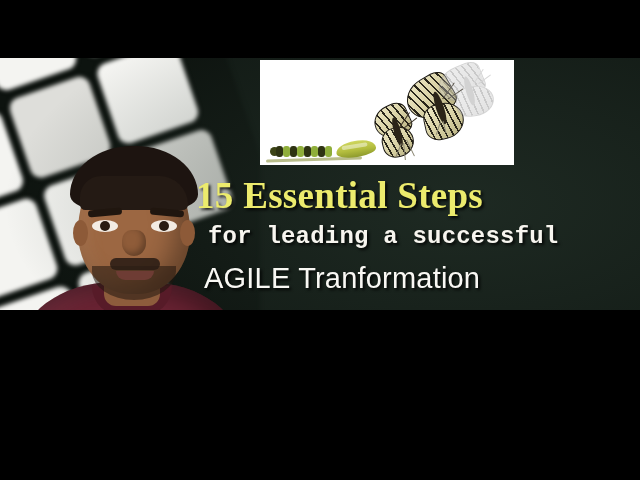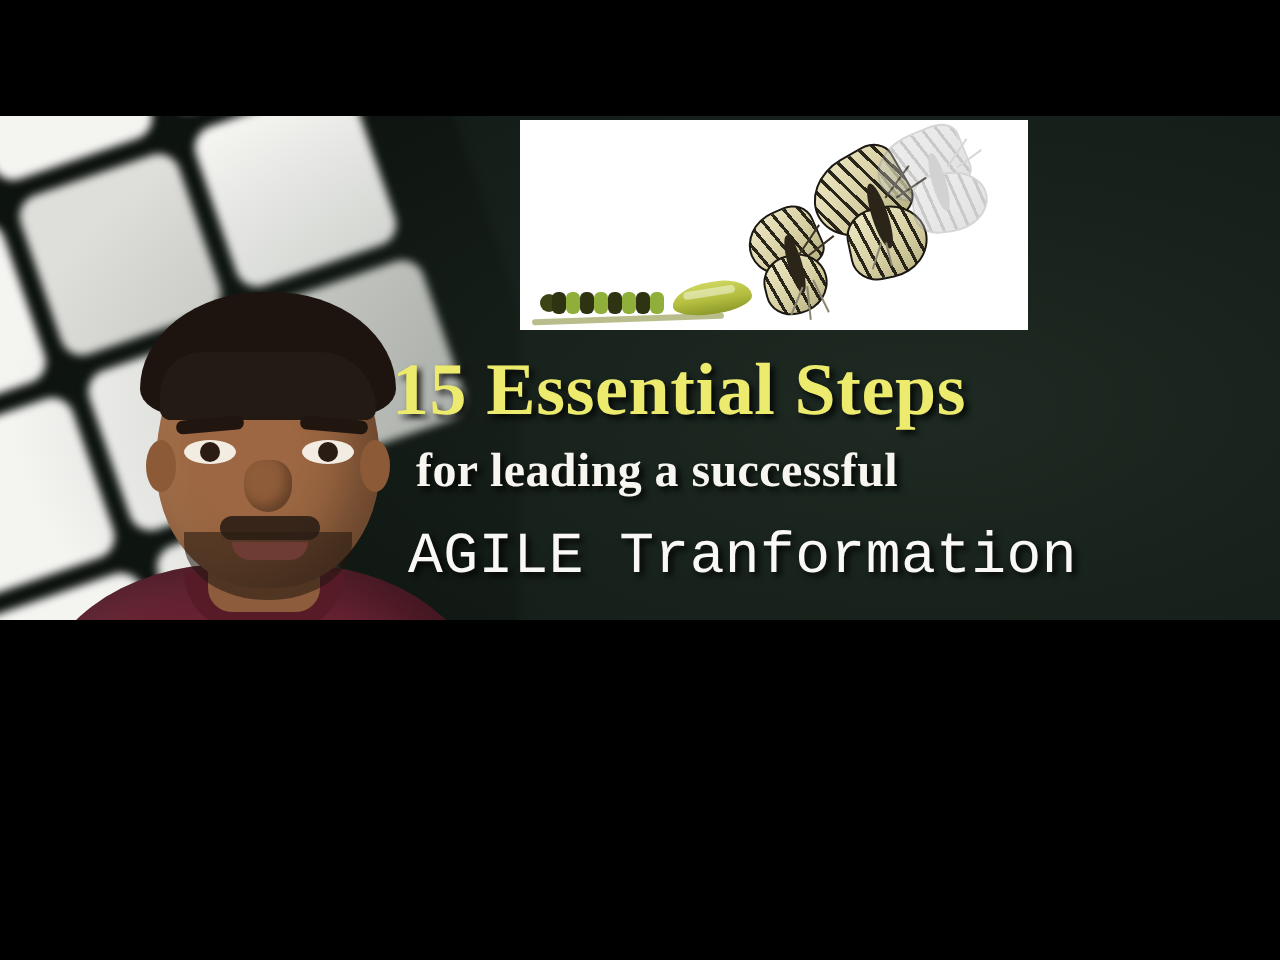--- a/index.html
+++ b/index.html
@@ -406,32 +406,32 @@
     font-family: "Liberation Serif", serif;
     font-size: 37px;
     font-weight: 700;
     color: #eceb6d;
     letter-spacing: 0.3px;
     line-height: 1.06;
     text-shadow: 2px 2px 3px rgba(0,0,0,0.85);
     white-space: nowrap;
   }
   .t-line2 {
-    font-family: Liberation Serif, serif;
+    font-family: Liberation Mono, monospace;
     font-size: 24px;
     font-weight: 700;
     color: #f7f5ef;
     letter-spacing: 0.2px;
     margin-top: 8px;
     margin-left: 12px;
     text-shadow: 2px 2px 3px rgba(0,0,0,0.85);
     white-space: nowrap;
   }
   .t-line3 {
-    font-family: Liberation Mono, monospace;
+    font-family: Liberation Sans, sans-serif;
     font-size: 29px;
     font-weight: 400;
     color: #f9f8f4;
     letter-spacing: 0.2px;
     margin-top: 12px;
     margin-left: 8px;
     text-shadow: 2px 2px 3px rgba(0,0,0,0.85);
     white-space: nowrap;
   }
 

